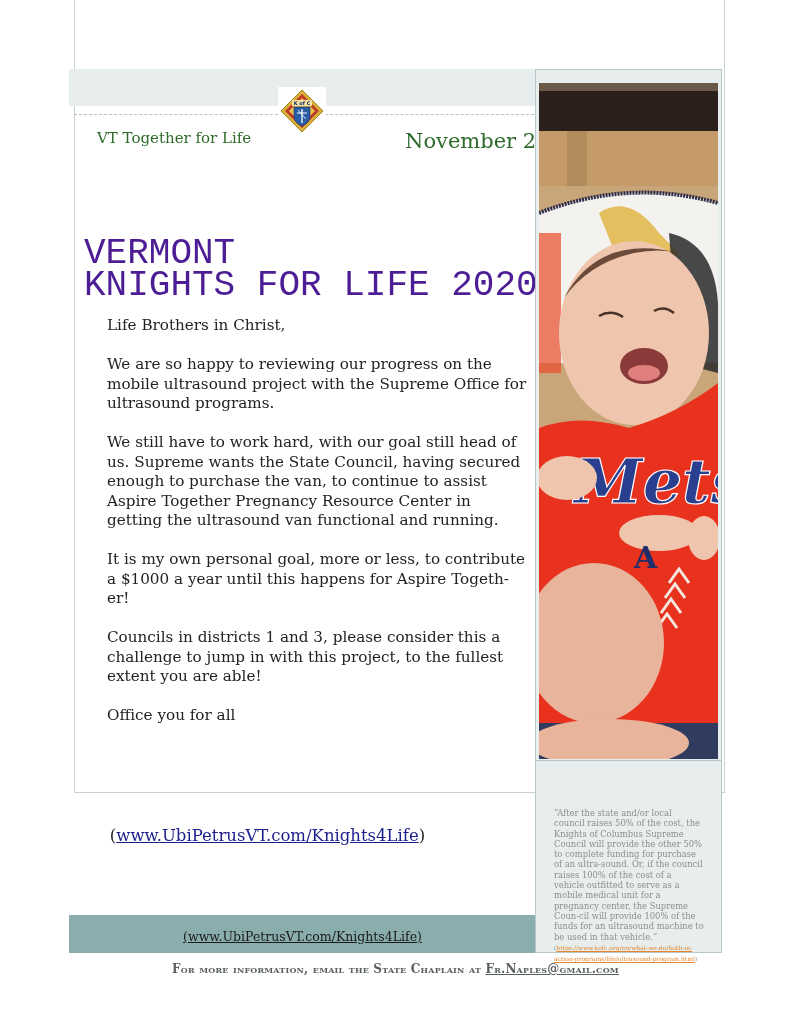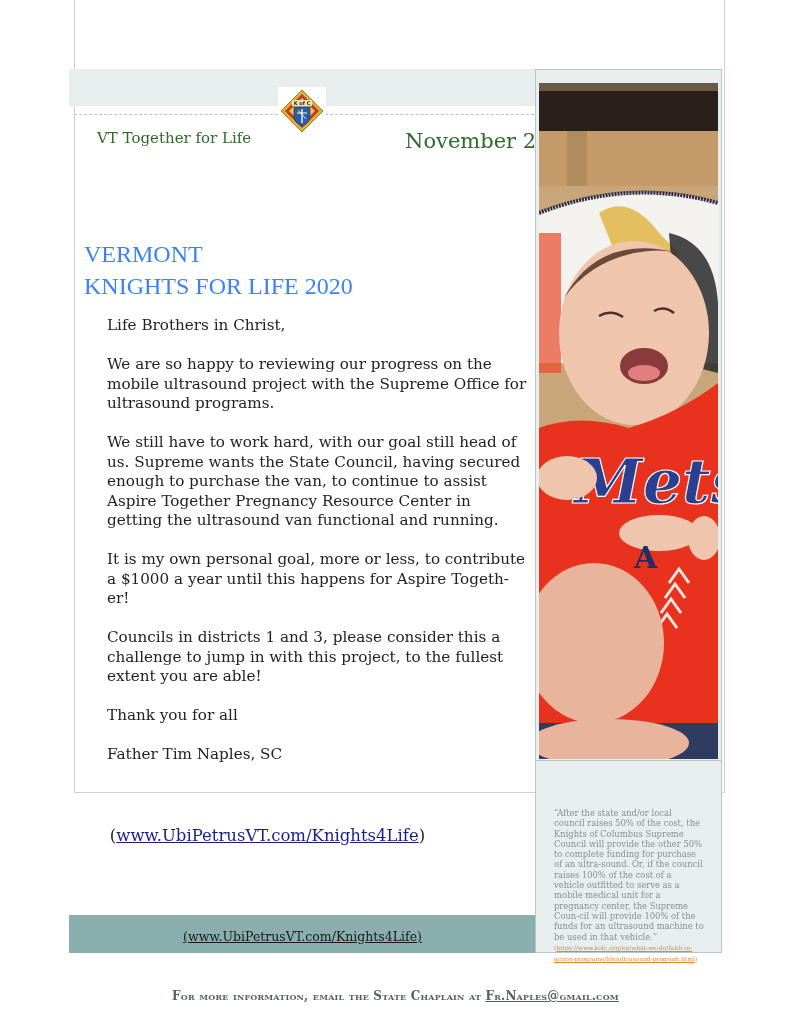--- a/index.html
+++ b/index.html
@@ -3,35 +3,35 @@
 <meta charset="utf-8">
 <style>
   html, body { margin:0; padding:0; }
   body { width:791px; height:1023px; background:#ffffff; position:relative; overflow:hidden; font-family:"DejaVu Serif", "Liberation Serif", serif; }
   .page-frame { position:absolute; left:74px; top:0; width:651px; height:793px; border-left:1px solid #c9d1d1; border-right:1px solid #c9d1d1; border-bottom:1px solid #c9d1d1; box-sizing:border-box; }
   .header-band { position:absolute; left:69px; top:69px; width:466px; height:37px; background:#e8eeee; }
   .dashed-rule { position:absolute; left:74px; top:114px; width:460px; border-top:1px dashed #b9c2c2; }
   .logo { position:absolute; left:278px; top:87px; width:48px; height:48px; background:#ffffff; display:flex; align-items:center; justify-content:center; }
   .masthead-left { position:absolute; left:97px; top:129px; font-size:15px; color:#2e6b2a; }
   .masthead-right { position:absolute; left:405px; top:129px; font-size:21px; color:#2e6b2a; }
-  .title { position:absolute; left:84px; top:238px; font-size:24px; line-height:32px; color:#3b82f6; font-family:Liberation Serif, serif; }
+  .title { position:absolute; left:84px; top:238px; font-size:36px; line-height:32px; color:#4c1d95; font-family:Liberation Mono, monospace; }
   .letter { position:absolute; left:107px; top:316px; width:420px; font-size:15.2px; line-height:19.5px; color:#222; }
   .letter p { margin:0 0 19.5px 0; }
   .photo-box { position:absolute; left:535px; top:69px; width:187px; height:692px; background:#e8eeee; border:1px solid #b7c6c6; box-sizing:border-box; }
   .photo { position:absolute; left:3px; top:13px; width:179px; height:676px; overflow:hidden; }
   .quote-box { position:absolute; left:535px; top:761px; width:187px; height:192px; background:#e8eeee; border:1px solid #b7c6c6; border-top:none; box-sizing:border-box; }
   .quote { position:absolute; left:18px; top:33px; width:150px; font-size:8.4px; line-height:10.3px; color:#8a8f8f;margin-top:14px; }
   .quote-link { color:#e3862f; text-decoration:underline; font-size:6px; line-height:8px; }
   .quote-paren { color:#8a8f8f; font-size:6px; }
   .url-main { position:absolute; left:0; top:826px; width:535px; text-align:center; font-size:16.5px; color:#222; }
   .url-main a, .url-footer a { color:#1b1e8a; text-decoration:underline;text-align:center; }
   .footer-band { position:absolute; left:69px; top:915px; width:466px; height:38px; background:#8aadad; }
   .url-footer { position:absolute; left:0; top:929px; width:605px; text-align:center; font-size:12.5px; color:#1a1a1a; }
   .url-footer a { color:#1a1a1a; }
-  .contact { position:absolute; left:0; top:962px; width:791px; text-align:center; font-size:12px; color:#5a6060; font-variant:small-caps; font-weight:bold; letter-spacing:0.2px;margin-top:27px; }
+  .contact { position:absolute; left:0; top:962px; width:791px; text-align:center; font-size:12px; color:#5a6060; font-variant:small-caps; font-weight:bold; letter-spacing:0.2px; }
   .contact a { color:#5a6060; text-decoration:underline; }
 </style>
 </head>
 <body>
 
 <div class="page-frame"></div>
 <div class="header-band"></div>
 <div class="dashed-rule"></div>
 
 <div class="logo">
@@ -55,22 +55,21 @@
   <div>VERMONT</div>
   <div>KNIGHTS FOR LIFE 2020</div>
 </div>
 
 <div class="letter">
   <p>Life Brothers in Christ,</p>
   <p>We are so happy to reviewing our progress on the mobile ultrasound project with the Supreme Office for ultrasound programs.</p>
   <p>We still have to work hard, with our goal still head of us. Supreme wants the State Council, having secured enough to purchase the van, to continue to assist Aspire Together Pregnancy Resource Center in getting the ultrasound van functional and running.</p>
   <p>It is my own personal goal, more or less, to contribute a $1000 a year until this happens for Aspire Togeth-er!</p>
   <p>Councils in districts 1 and 3, please consider this a challenge to jump in with this project, to the fullest extent you are able!</p>
-  <p>Thank you for all</p>
-  <p>Father Tim Naples, SC</p>
+  <p>Office you for all</p>
 </div>
 
 <div class="photo-box">
   <div class="photo">
     <svg width="179" height="676" viewBox="0 0 179 676" preserveAspectRatio="none">
       <rect x="0" y="0" width="179" height="676" fill="#c9a57a"></rect>
       <rect x="0" y="0" width="179" height="8" fill="#6b5a48"></rect>
       <rect x="0" y="8" width="179" height="40" fill="#2a1f1a"></rect>
       <rect x="0" y="48" width="179" height="55" fill="#c49b68"></rect>
       <rect x="28" y="48" width="20" height="55" fill="#b28b5c"></rect>

